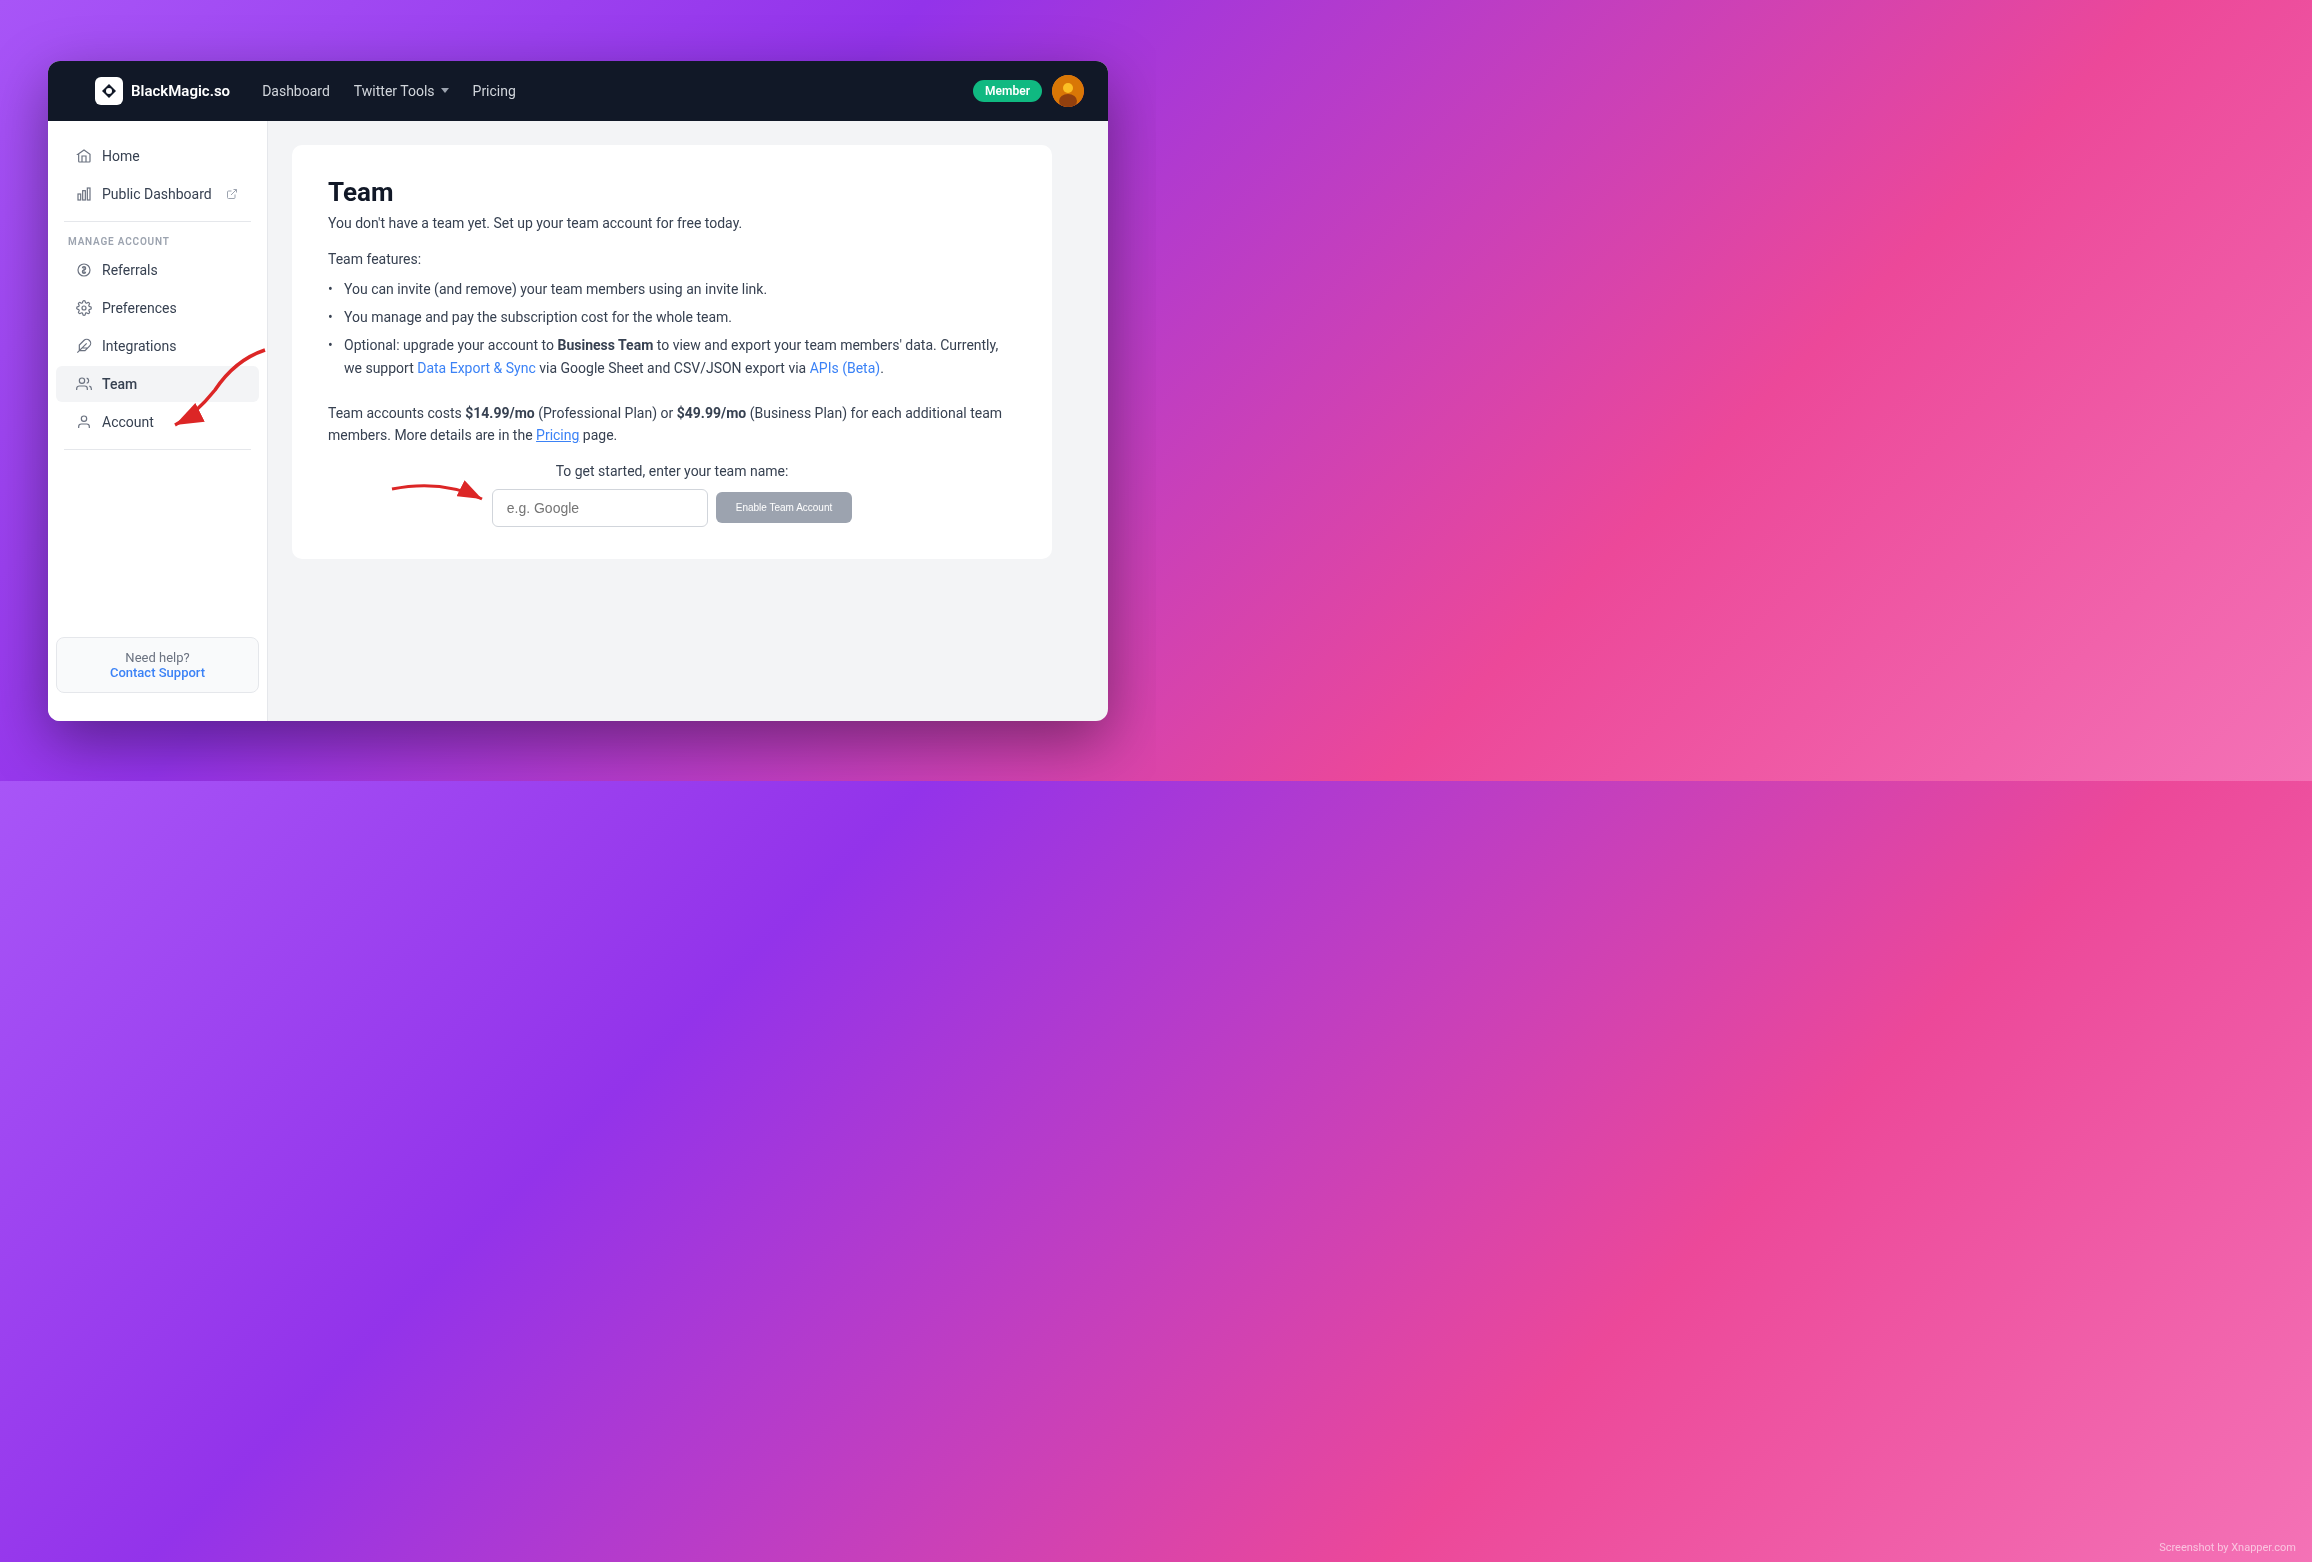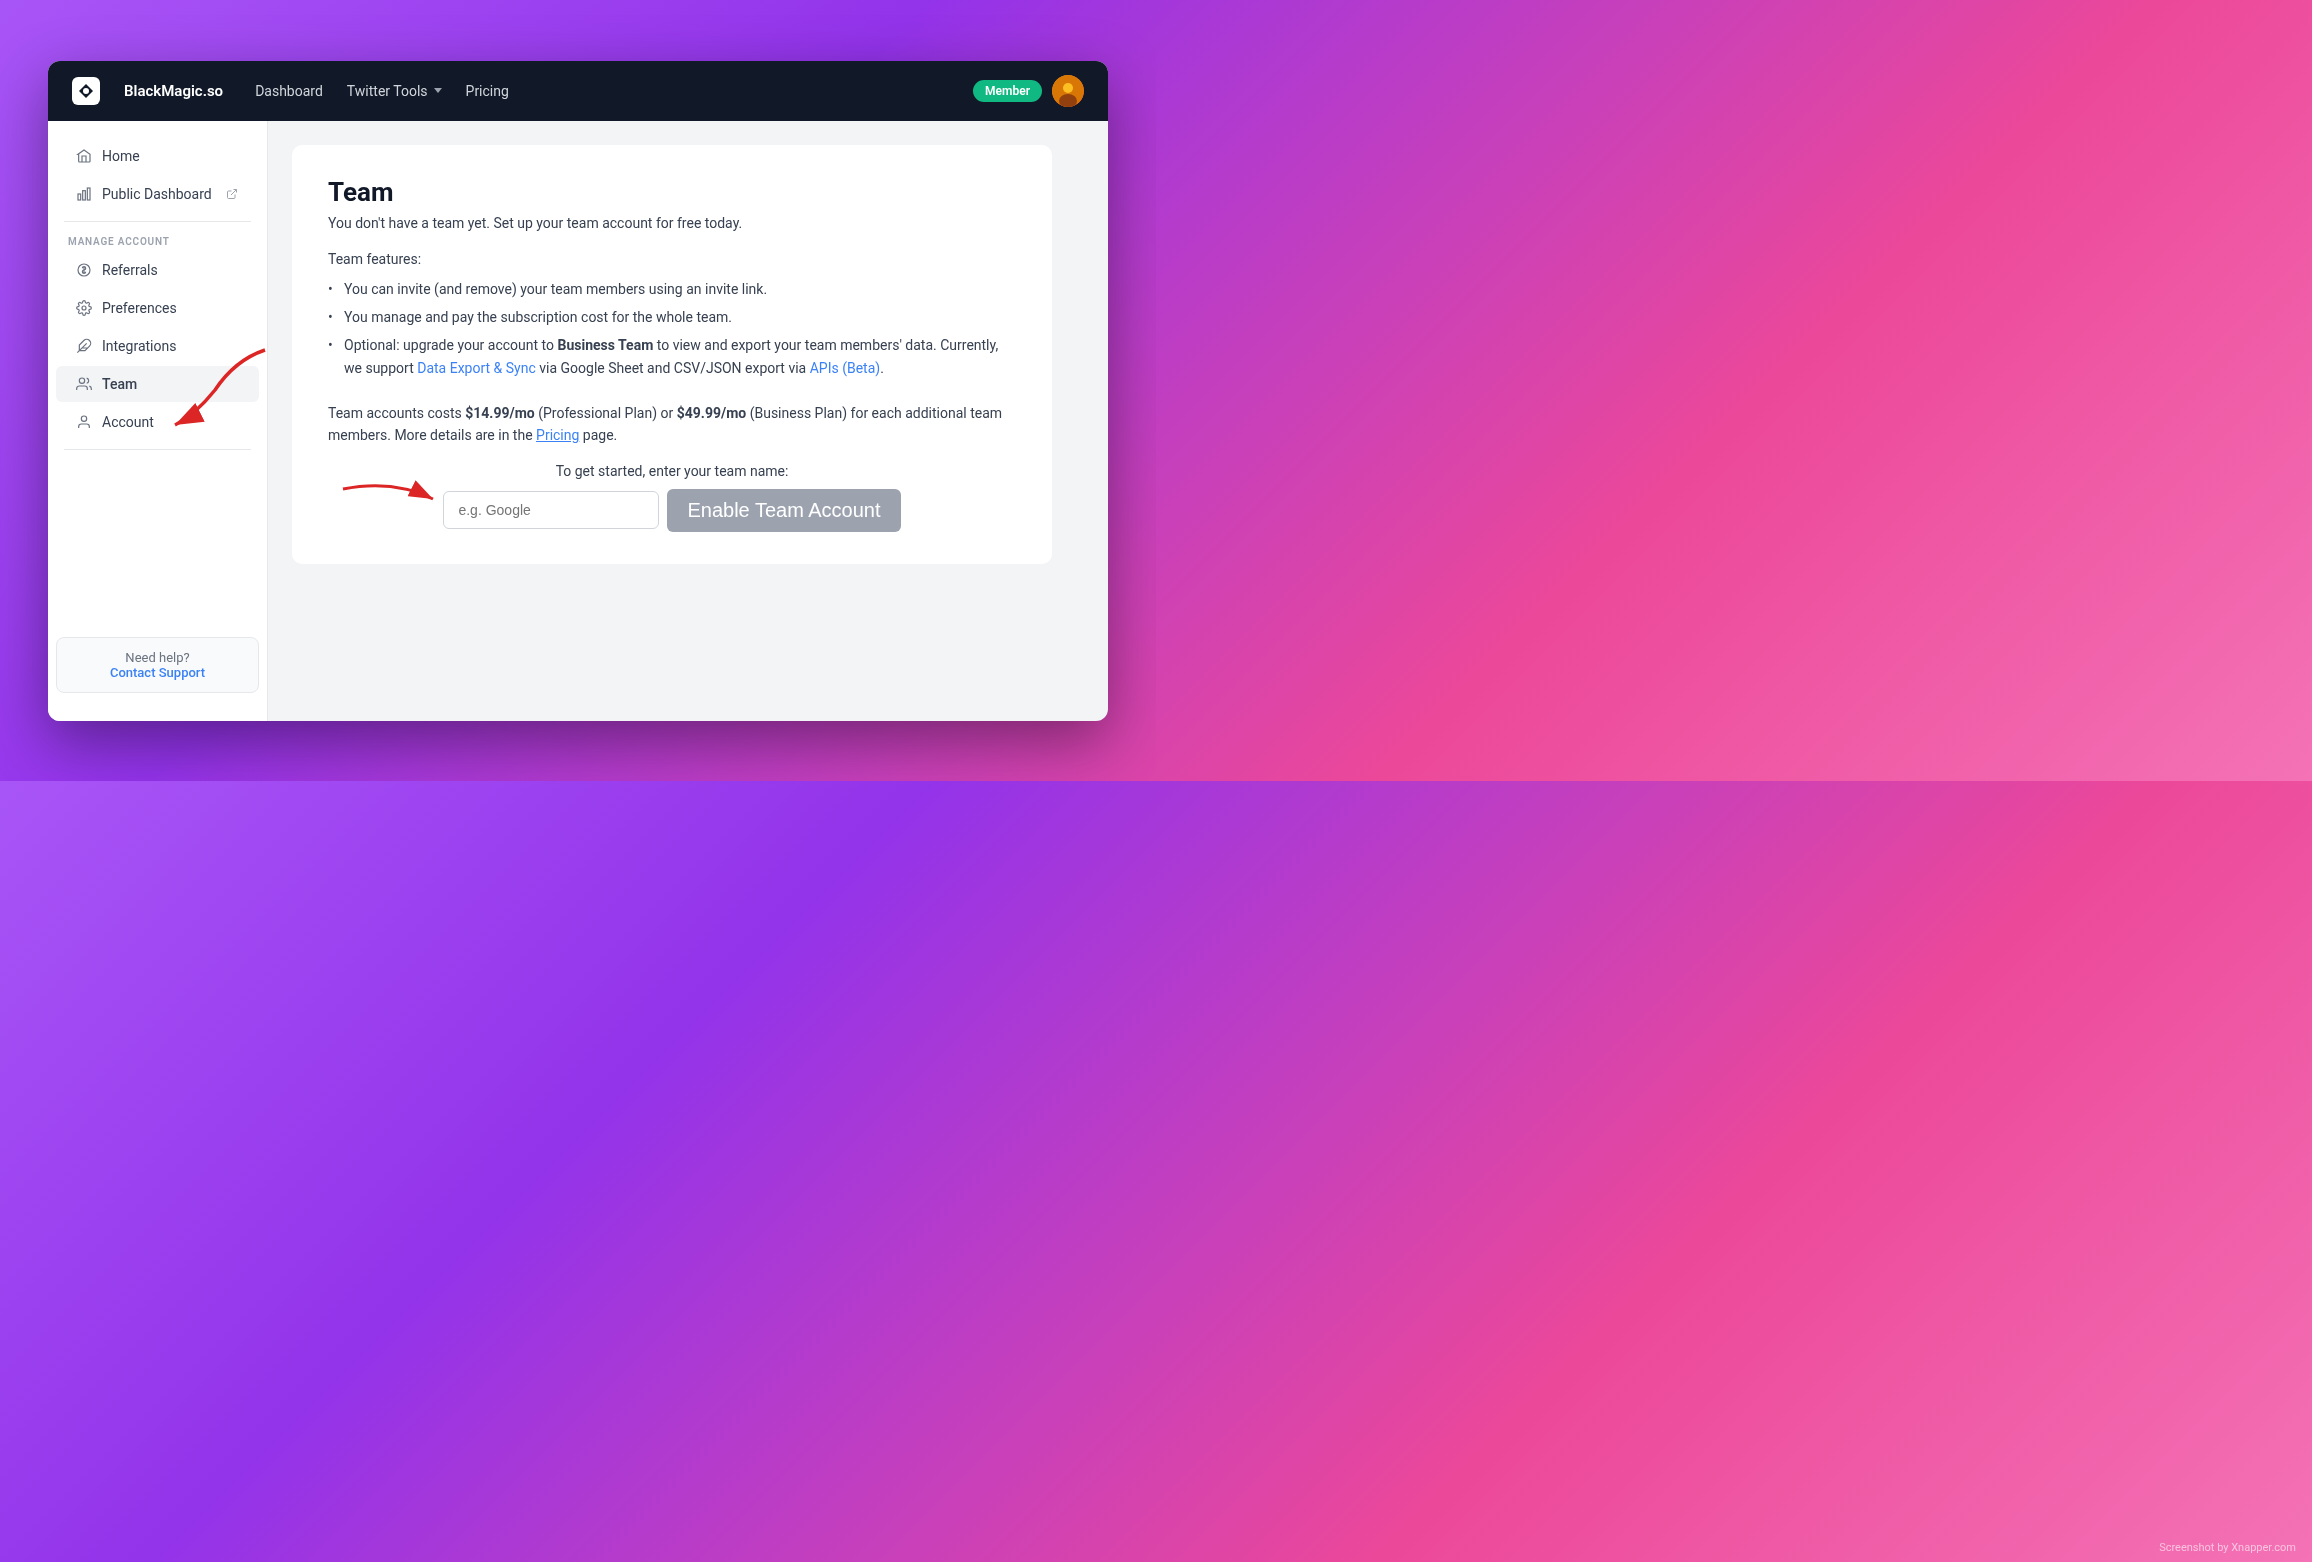--- a/index.html
+++ b/index.html
@@ -28,24 +28,25 @@
       height: 60px;
       display: flex;
       align-items: center;
       padding: 0 24px;
       flex-shrink: 0;
       gap: 32px;
     }
     .navbar-brand {
       display: flex;
       align-items: center;
-      gap: 24px;
+      gap: 8px;
       color: #fff;
       font-weight: 600;
       font-size: 15px;
+      margin-left: 23px;
     }
     .brand-logo {
       width: 28px;
       height: 28px;
       background: #fff;
       border-radius: 6px;
       display: flex;
       align-items: center;
       justify-content: center;
       color: #111827;
@@ -241,21 +242,21 @@
       color: #9ca3af;
       width: 216px;
       outline: none;
     }
     .enable-btn {
       padding: 10px 20px;
       background: #9ca3af;
       color: #fff;
       border: none;
       border-radius: 6px;
-      font-size: 20px;
+      font-size: 10px;
       font-weight: 500;
       cursor: pointer;
     }
     
     .screenshot-credit {
       position: absolute;
       bottom: 8px;
       right: 16px;
       font-size: 11px;
       color: rgba(255,255,255,0.6);

